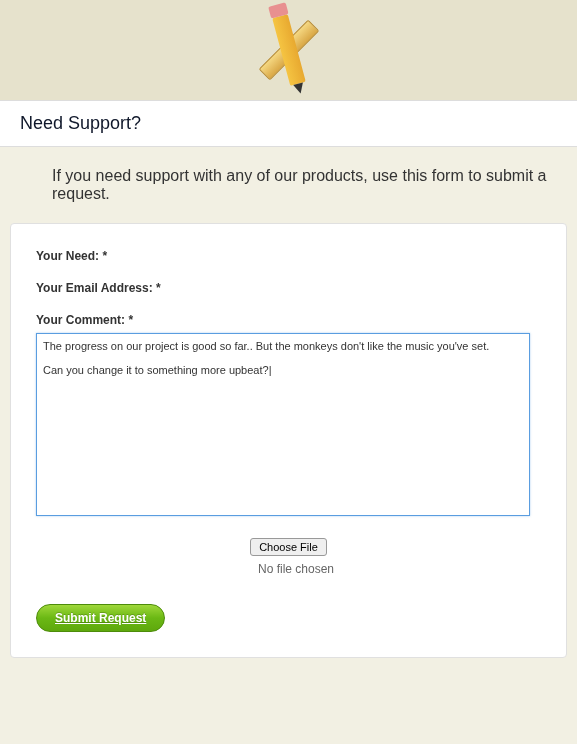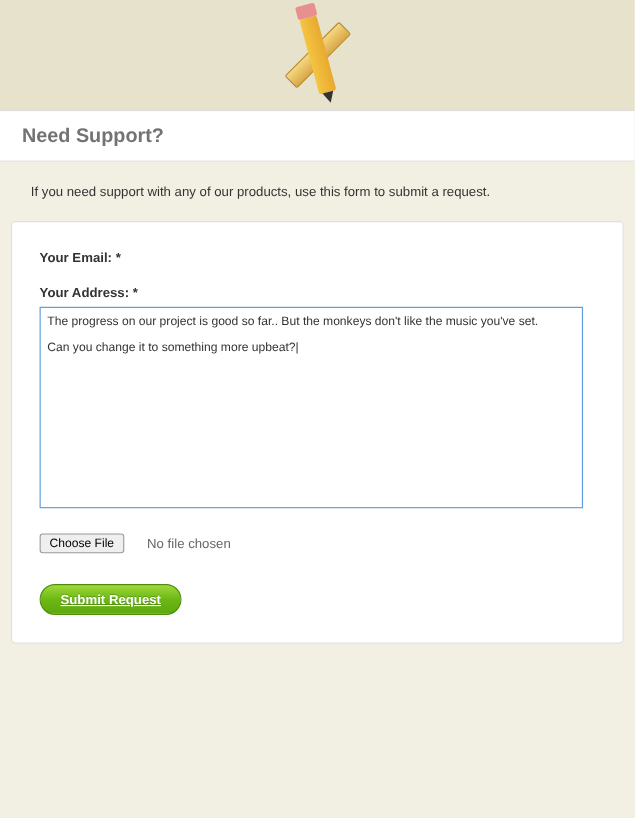--- a/index.html
+++ b/index.html
@@ -68,27 +68,28 @@
       border-top: 10px solid #333;
     }
     .title-bar {
       background: #fff;
       border-top: 1px solid #ddd;
       border-bottom: 1px solid #ddd;
       padding: 12px 20px;
     }
     .title-bar h1 {
       font-size: 18px;
-      font-weight: bold;
-      color: #737373;
+      font-weight: normal;
+      color: #0f172a;
     }
     .intro-text {
       padding: 20px 28px;
-      font-size: 12px;
-      color: #333;
+      font-size: 16px;
+      color: #333;
+      margin-left: 24px;
     }
     .form-card {
       background: #fff;
       margin: 0 10px 10px;
       border: 1px solid #e0e0e0;
       border-radius: 4px;
       padding: 25px 25px;
     }
     .form-group {
       margin-bottom: 18px;
@@ -118,20 +119,21 @@
       font-family: inherit;
       color: #333;
       resize: none;
       outline: none;
       box-shadow: 0 0 2px rgba(90,157,224,0.5);
     }
     .file-input-wrapper {
       display: flex;
       align-items: center;
       gap: 6px;
+      flex-direction: column;
     }
     .file-button {
       padding: 2px 8px;
       font-size: 11px;
       background: #efefef;
       border: 1px solid #999;
       border-radius: 3px;
       cursor: pointer;
       font-family: inherit;
     }
@@ -166,29 +168,30 @@
 </div>
 
 <div class="title-bar">
   <h1>Need Support?</h1>
 </div>
 
 <div class="intro-text">If you need support with any of our products, use this form to submit a request.</div>
 
 <div class="form-card">
   <div class="form-group">
-    <label>Your Email: *</label>
-  </div>
-
-  <div class="form-group">
-  </div>
-
-
-  <div class="form-group">
-    <label>Your Address: *</label>
+    <label>Your Need: *</label>
+  </div>
+
+  <div class="form-group">
+    <label>Your Email Address: *</label>
+  </div>
+
+
+  <div class="form-group">
+    <label>Your Comment: *</label>
     <textarea id="comment-area" style="">The progress on our project is good so far.. But the monkeys don't like the music you've set.
 
 Can you change it to something more upbeat?|</textarea>
   </div>
 
   <div class="form-group">
     <div class="file-input-wrapper">
       <button class="file-button">Choose File</button>
       <span class="file-status">No file chosen</span>
     </div>

